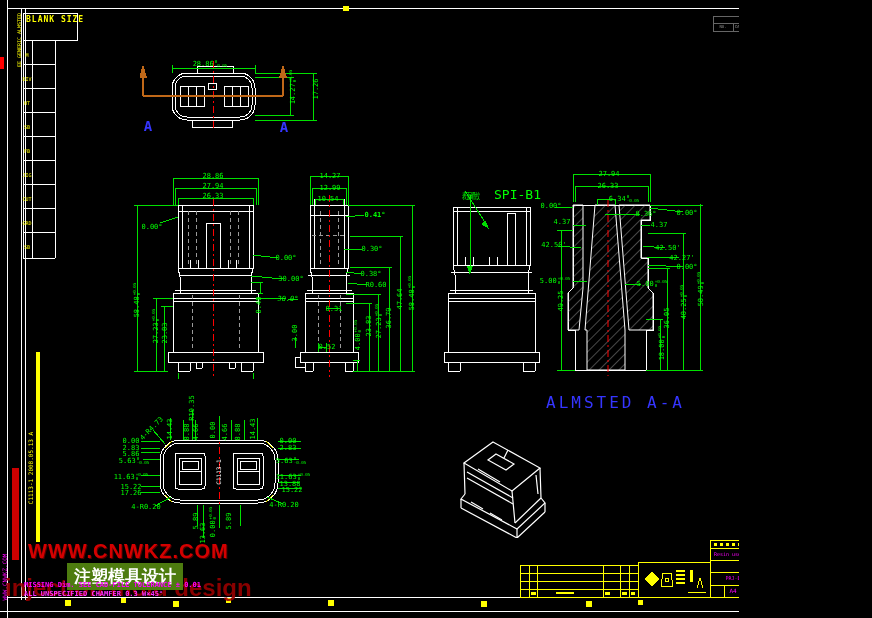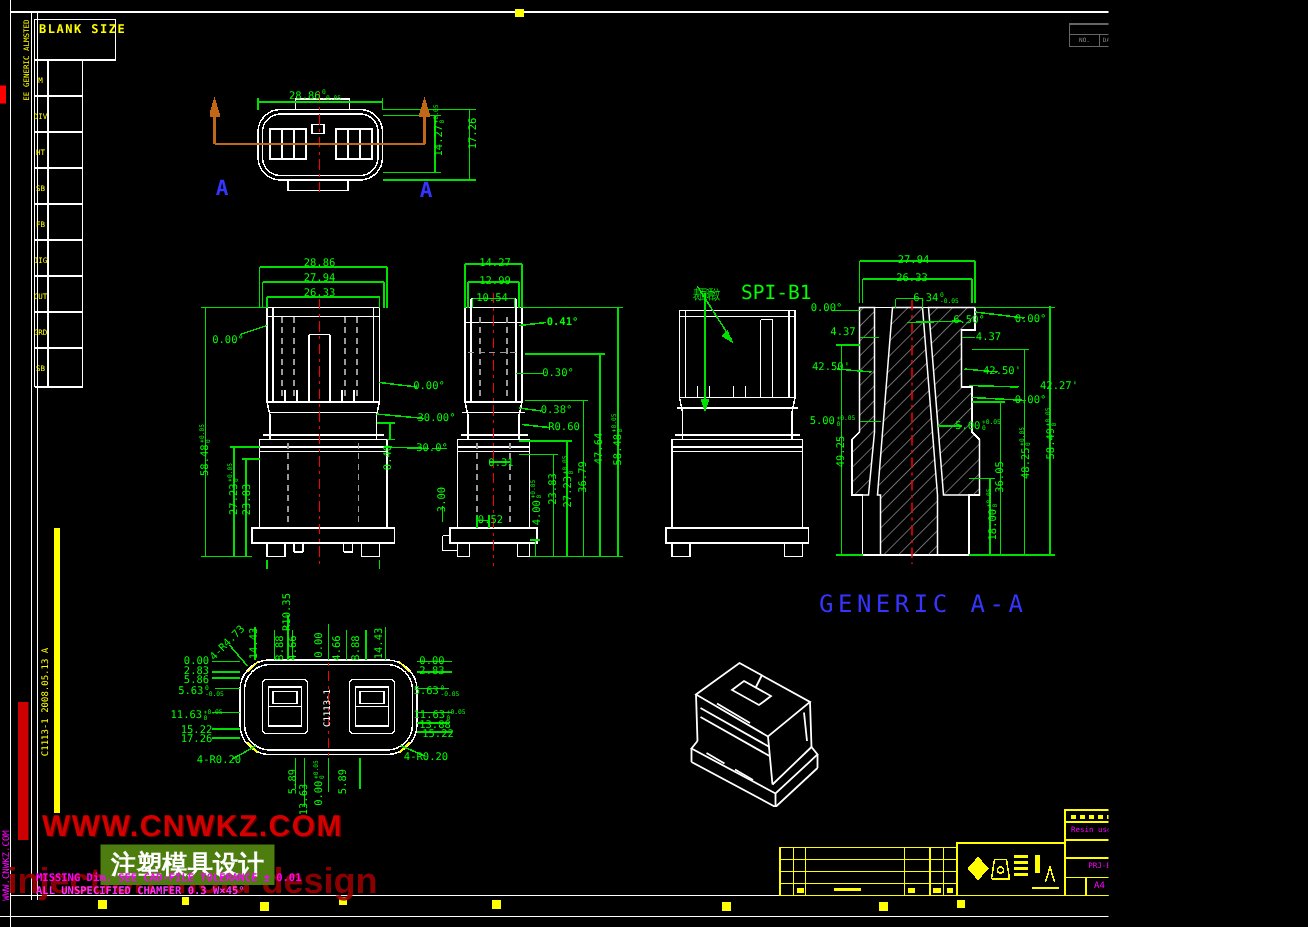--- a/index.html
+++ b/index.html
@@ -257,21 +257,21 @@
 
   <div class="bar" style="left:0;top:57px;width:4px;height:12px;background:#ff0000"></div>
   <div class="bar" style="left:12px;top:468px;width:7px;height:92px;background:#cc0000"></div>
 
   <div class="abs" id="blank-size">BLANK SIZE</div>
 
   <div class="abs" id="spi-note">
     <span class="cn">表面晒纹</span><span class="code">SPI-B1</span>
   </div>
 
-  <div class="abs" id="section-title">GENERIC  A-A</div>
+  <div class="abs" id="section-title">ALMSTED  A-A</div>
 
   <div class="abs" id="wm-en">injection mold design</div>
   <div class="abs" id="wm-url">WWW.CNWKZ.COM</div>
   <div class="abs" id="wm-box">注塑模具设计</div>
   <div class="abs" id="note1">MISSING Dim. SEE CAD-FILE TOLERANCE ± 0.01</div>
   <div class="abs" id="note2">ALL UNSPECIFIED CHAMFER 0.3 W×45°</div>
 
   <div id="label-layer">
       <div class="lbl" style="left: 210px; top: 64px; color: rgb(0, 255, 0); font-size: 7px; transform: translate(-50%, -50%) rotate(0deg);">28.86<span class="tol">
           <span>0</span>
@@ -292,21 +292,21 @@
           <span>+0.05</span>
           <span>0</span>
         </span></div>
       <div class="lbl" style="left: 156px; top: 326px; color: rgb(0, 255, 0); font-size: 7px; transform: translate(-50%, -50%) rotate(-90deg);">27.23<span class="tol">
           <span>+0.05</span>
           <span>0</span>
         </span></div>
       <div class="lbl" style="left: 165px; top: 333px; color: rgb(0, 255, 0); font-size: 7px; transform: translate(-50%, -50%) rotate(-90deg);">23.83</div>
       <div class="lbl" style="left: 286px; top: 258px; color: rgb(0, 255, 0); font-size: 7px; transform: translate(-50%, -50%) rotate(0deg);">0.00°</div>
       <div class="lbl" style="left: 291px; top: 279px; color: rgb(0, 255, 0); font-size: 7px; transform: translate(-50%, -50%) rotate(0deg);">30.00°</div>
-      <div class="lbl" style="left: 288px; top: 299px; color: rgb(0, 255, 0); font-size: 7px; transform: translate(-50%, -50%) rotate(0deg);">30.0°</div>
+      <div class="lbl" style="left: 288px; top: 299px; color: rgb(0, 255, 0); font-size: 7px; transform: translate(-50%, -50%) rotate(0deg); font-style: italic;">30.0°</div>
       <div class="lbl" style="left: 259px; top: 305px; color: rgb(0, 255, 0); font-size: 7px; transform: translate(-50%, -50%) rotate(-90deg);">0.40</div>
       <div class="lbl" style="left: 295px; top: 333px; color: rgb(0, 255, 0); font-size: 7px; transform: translate(-50%, -50%) rotate(-90deg);">3.00</div>
       <div class="lbl" style="left: 330px; top: 176px; color: rgb(0, 255, 0); font-size: 7px; transform: translate(-50%, -50%) rotate(0deg);">14.27</div>
       <div class="lbl" style="left: 330px; top: 188px; color: rgb(0, 255, 0); font-size: 7px; transform: translate(-50%, -50%) rotate(0deg);">12.99</div>
       <div class="lbl" style="left: 328px; top: 199px; color: rgb(0, 255, 0); font-size: 7px; transform: translate(-50%, -50%) rotate(0deg);">10.54</div>
       <div class="lbl" style="left: 375px; top: 215px; color: rgb(0, 255, 0); font-size: 7px; transform: translate(-50%, -50%) rotate(0deg); font-weight: bold;">0.41°</div>
       <div class="lbl" style="left: 372px; top: 249px; color: rgb(0, 255, 0); font-size: 7px; transform: translate(-50%, -50%) rotate(0deg); text-align: center;">0.30°</div>
       <div class="lbl" style="left: 371px; top: 274px; color: rgb(0, 255, 0); font-size: 7px; transform: translate(-50%, -50%) rotate(0deg);">0.38°</div>
       <div class="lbl" style="left: 376px; top: 285px; color: rgb(0, 255, 0); font-size: 7px; transform: translate(-50%, -50%) rotate(0deg);">R0.60</div>
       <div class="lbl" style="left: 334px; top: 309px; color: rgb(0, 255, 0); font-size: 7px; transform: translate(-50%, -50%) rotate(0deg);">0.31</div>
@@ -325,25 +325,25 @@
       <div class="lbl" style="left: 412px; top: 293px; color: rgb(0, 255, 0); font-size: 7px; transform: translate(-50%, -50%) rotate(-90deg);">58.48<span class="tol">
           <span>+0.05</span>
           <span>0</span>
         </span></div>
       <div class="lbl" style="left: 609px; top: 174px; color: rgb(0, 255, 0); font-size: 7px; transform: translate(-50%, -50%) rotate(0deg);">27.94</div>
       <div class="lbl" style="left: 608px; top: 186px; color: rgb(0, 255, 0); font-size: 7px; transform: translate(-50%, -50%) rotate(0deg);">26.33</div>
       <div class="lbl" style="left: 624px; top: 199px; color: rgb(0, 255, 0); font-size: 7px; transform: translate(-50%, -50%) rotate(0deg);">6.34<span class="tol">
           <span>0</span>
           <span>-0.05</span>
         </span></div>
-      <div class="lbl" style="left: 646px; top: 214px; color: rgb(0, 255, 0); font-size: 7px; transform: translate(-50%, -50%) rotate(0deg);">6.50°</div>
+      <div class="lbl" style="left: 646px; top: 214px; color: rgb(0, 255, 0); font-size: 7px; transform: translate(-50%, -50%) rotate(0deg);">8.36°</div>
       <div class="lbl" style="left: 687px; top: 213px; color: rgb(0, 255, 0); font-size: 7px; transform: translate(-50%, -50%) rotate(0deg);">0.00°</div>
       <div class="lbl" style="left: 659px; top: 225px; color: rgb(0, 255, 0); font-size: 7px; transform: translate(-50%, -50%) rotate(0deg);">4.37</div>
       <div class="lbl" style="left: 668px; top: 248px; color: rgb(0, 255, 0); font-size: 7px; transform: translate(-50%, -50%) rotate(0deg);">42.50'</div>
-      <div class="lbl" style="left: 682px; top: 258px; color: rgb(0, 255, 0); font-size: 7px; transform: translate(-50%, -50%) rotate(0deg); margin-left: 24px;">42.27'</div>
+      <div class="lbl" style="left: 682px; top: 258px; color: rgb(0, 255, 0); font-size: 7px; transform: translate(-50%, -50%) rotate(0deg);">42.27'</div>
       <div class="lbl" style="left: 687px; top: 267px; color: rgb(0, 255, 0); font-size: 7px; transform: translate(-50%, -50%) rotate(0deg);">0.00°</div>
       <div class="lbl" style="left: 652px; top: 284px; color: rgb(0, 255, 0); font-size: 7px; transform: translate(-50%, -50%) rotate(0deg);">5.00<span class="tol">
           <span>+0.05</span>
           <span>0</span>
         </span></div>
       <div class="lbl" style="left: 667px; top: 318px; color: rgb(0, 255, 0); font-size: 7px; transform: translate(-50%, -50%) rotate(-90deg);">36.05</div>
       <div class="lbl" style="left: 684px; top: 302px; color: rgb(0, 255, 0); font-size: 7px; transform: translate(-50%, -50%) rotate(-90deg);">48.25<span class="tol">
           <span>+0.05</span>
           <span>0</span>
         </span></div>

